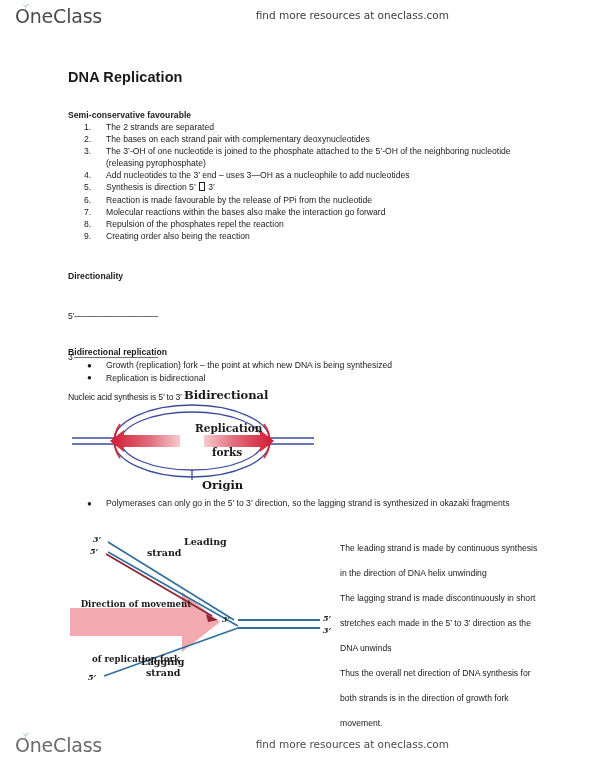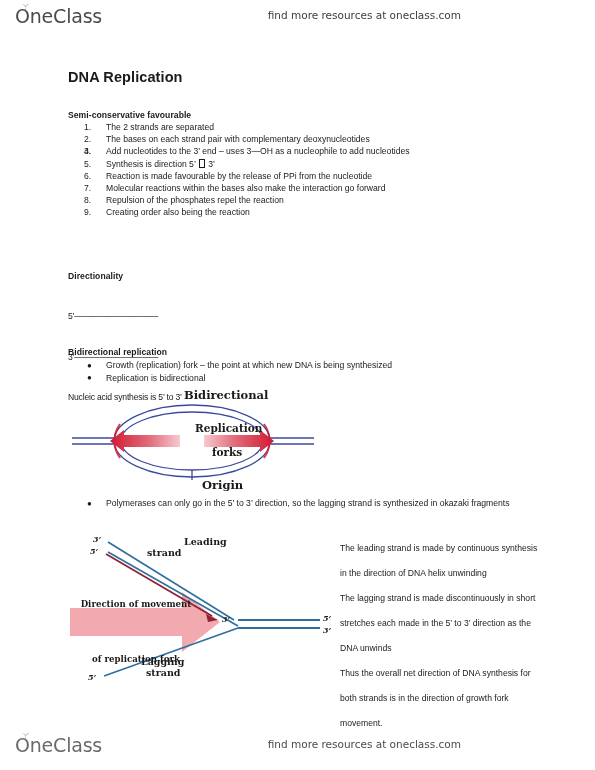--- a/index.html
+++ b/index.html
@@ -44,21 +44,21 @@
   }
   .logo-sprout {
     position: absolute;
     left: 6px;
     top: -1px;
     width: 10px;
     height: 8px;
   }
   .brand-tagline {
     position: absolute;
-    right: 22px;
+    right: 34px;
     top: 5px;
     font-family: "DejaVu Sans", sans-serif;
     font-size: 10.5px;
     color: #3d3d3d;
     white-space: nowrap;
   }
   .brand-bar.footer .logo-text { color: #6a6a6a; }
   .brand-bar.footer .brand-tagline { color: #4a4a4a; }
 
   
@@ -232,20 +232,21 @@
     <li>
       <span class="marker">1.</span>
       <span>The 2 strands are separated</span>
     </li>
     <li>
       <span class="marker">2.</span>
       <span>The bases on each strand pair with complementary deoxynucleotides</span>
     </li>
     <li>
       <span class="marker">3.</span>
+      <span>The 3’-OH of one nucleotide is joined to the phosphate attached to the 5’-OH of the neighboring nucleotide (releasing pyrophosphate)</span>
     </li>
     <li>
       <span class="marker">4.</span>
       <span>Add nucleotides to the 3’ end – uses 3—OH as a nucleophile to add nucleotides</span>
     </li>
     <li>
       <span class="marker">5.</span>
       <span>Synthesis is direction 5’ </span><span class="box-glyph"></span><span> 3’</span>
     </li>
     <li>

